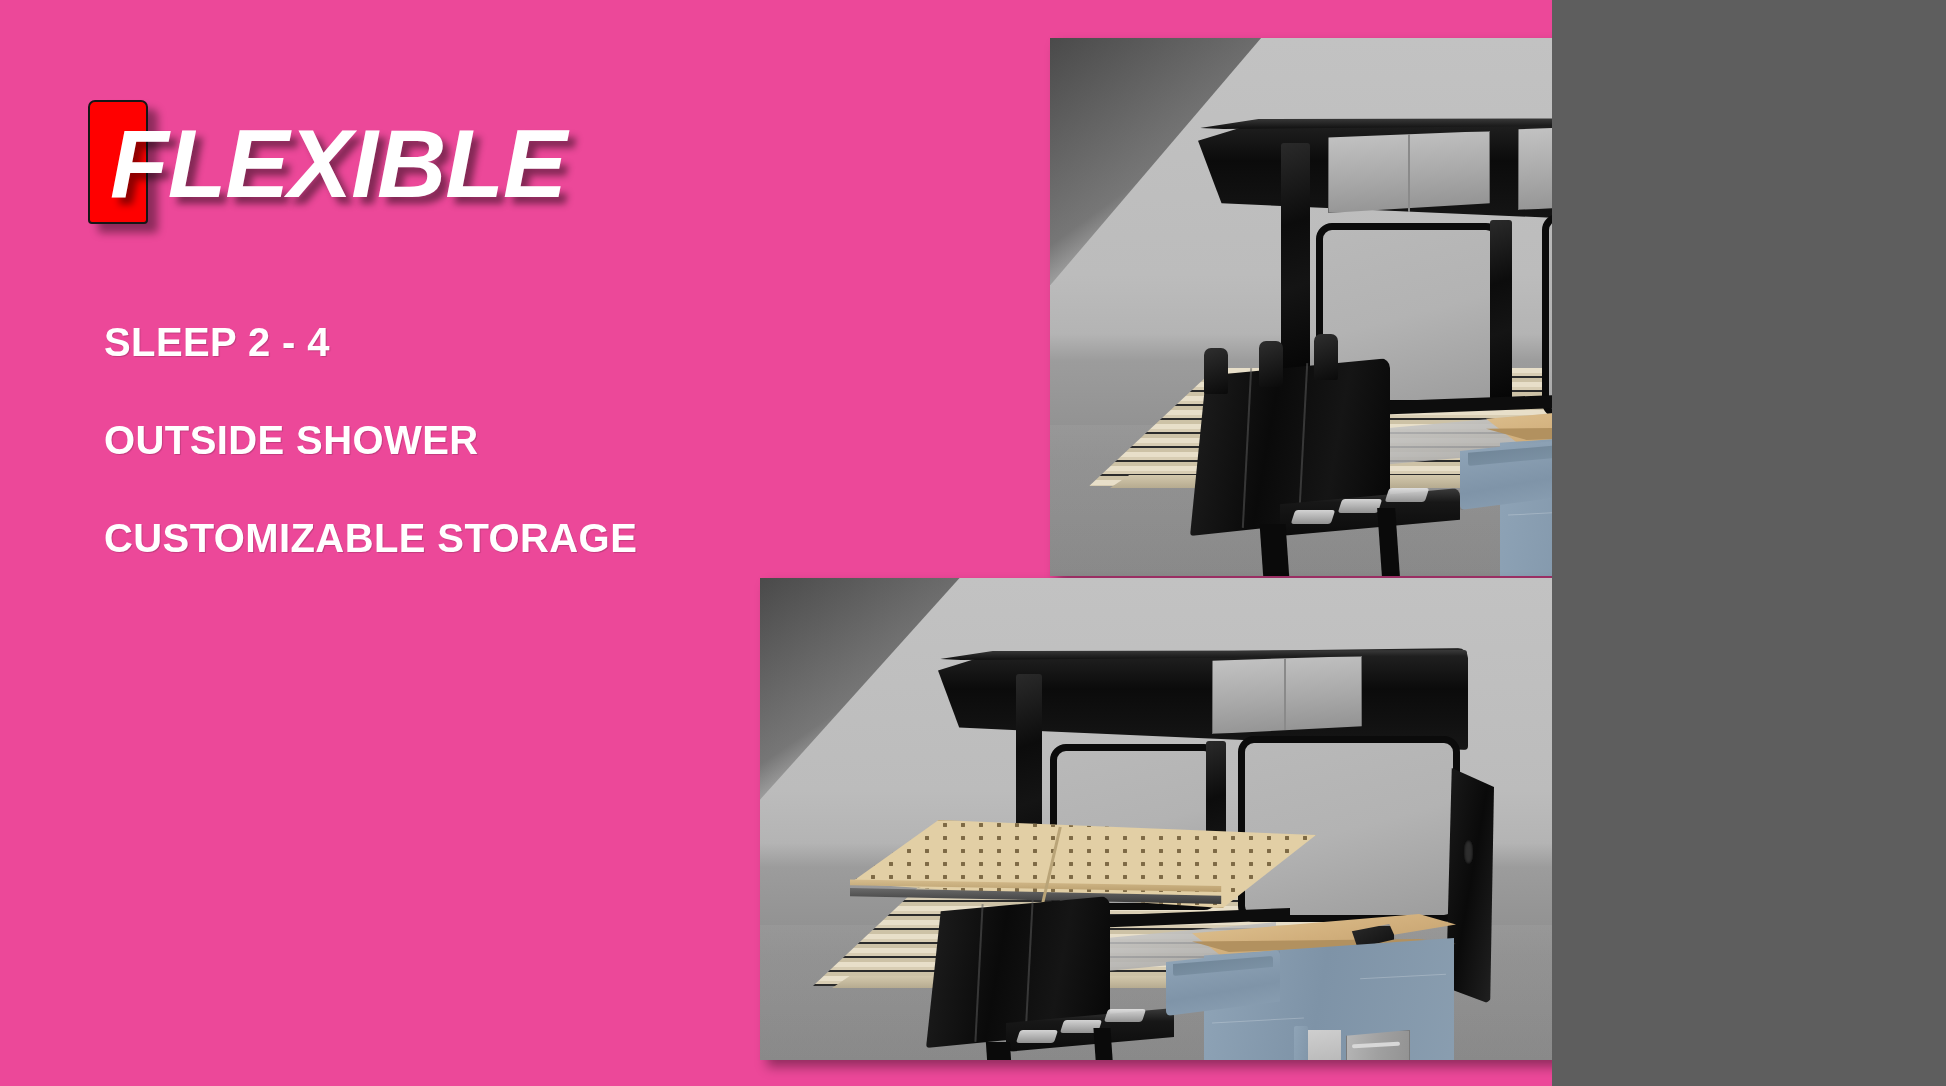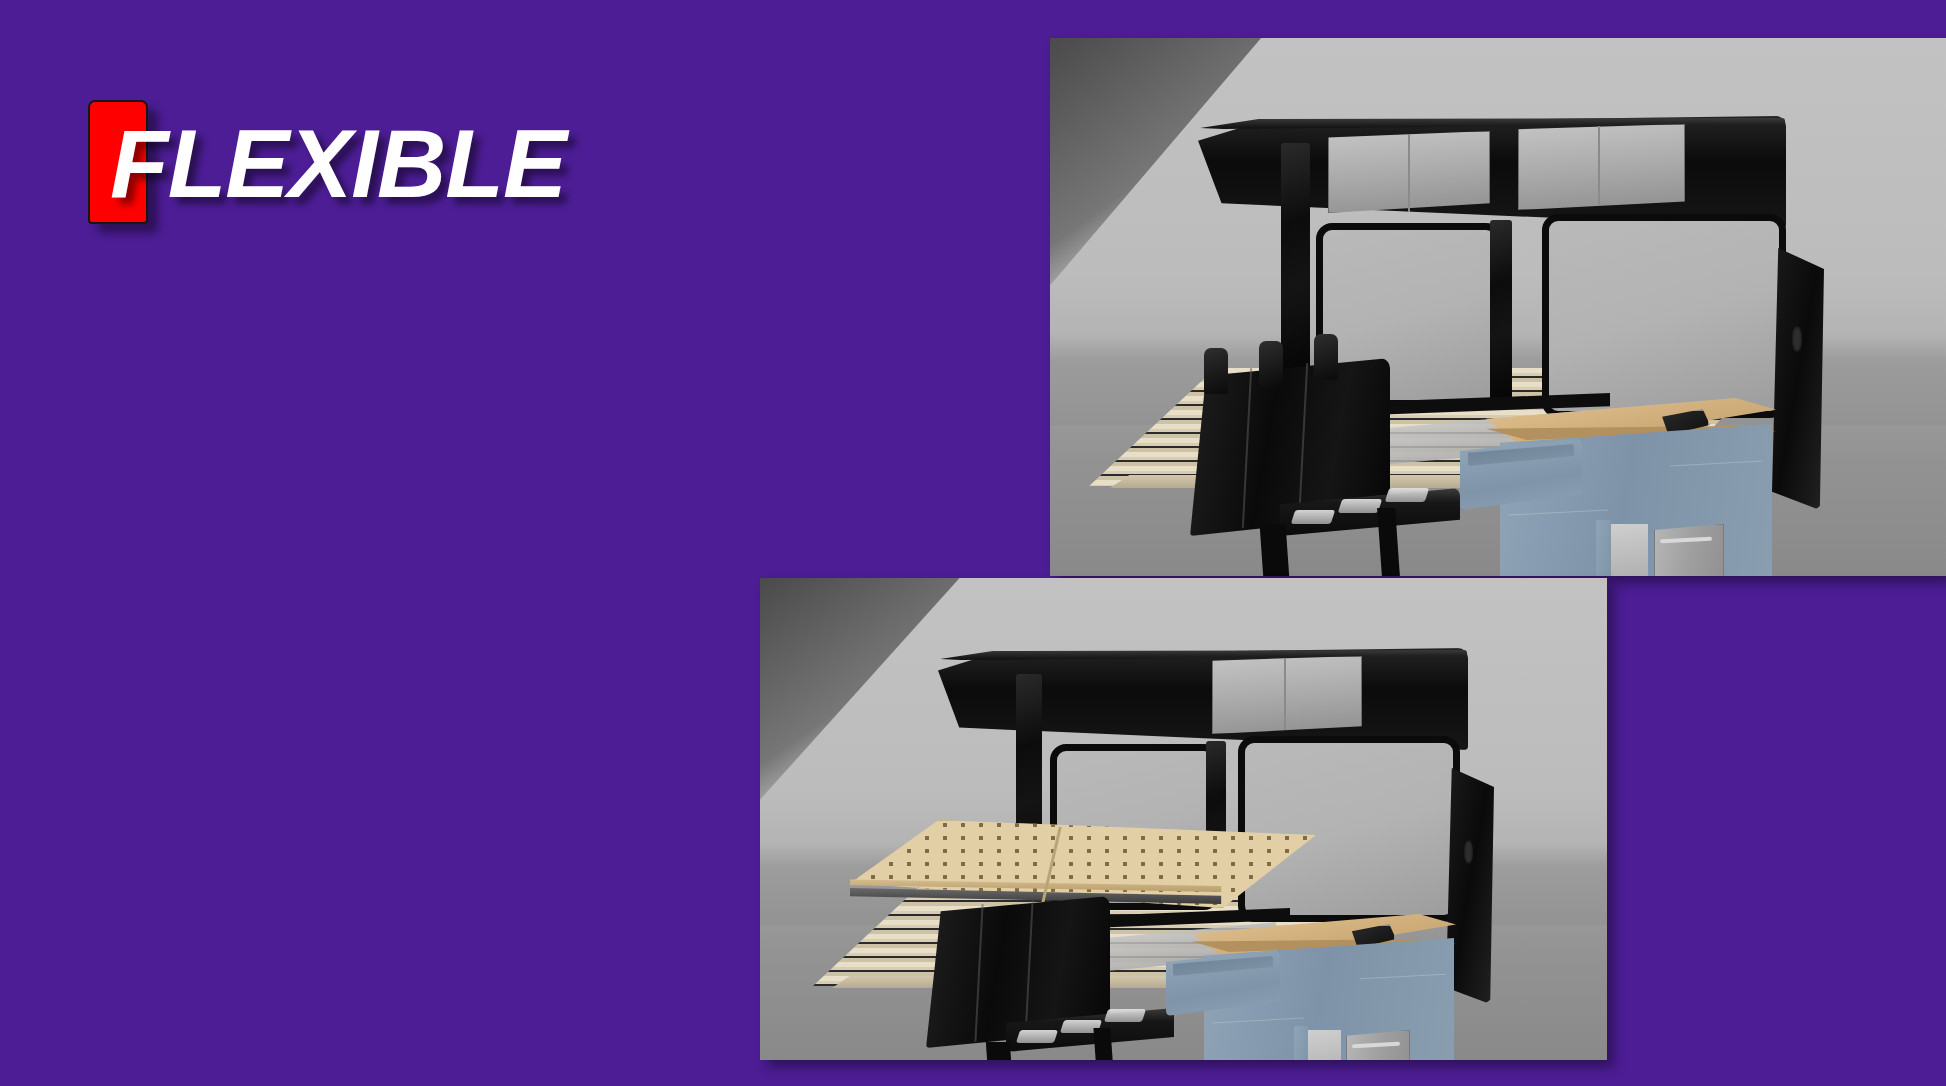--- a/index.html
+++ b/index.html
@@ -2,23 +2,23 @@
 <html><head>
 <meta charset="utf-8">
 <style>
   html, body {
     margin: 0;
     padding: 0;
     background: #5e5e5e;
   }
   #slide {
     position: relative;
-    width: 1946px;
+    width: 1552px;
     height: 1086px;
-    background: #4c1d95;
+    background: #ec4899;
     overflow: hidden;
     font-family: "Liberation Sans", sans-serif;
   }
 
   
   #title-block {
     position: absolute;
     left: 88px;
     top: 96px;
     width: 620px;
@@ -299,20 +299,25 @@
 </head>
 <body>
 
 <div id="slide">
 
   <div id="title-block">
     <div id="red-bar"></div>
     <div id="title-text">FLEXIBLE</div>
   </div>
 
+  <div id="feature-list">
+    <div class="feature-item">SLEEP 2 - 4</div>
+    <div class="feature-item">OUTSIDE SHOWER</div>
+    <div class="feature-item">CUSTOMIZABLE STORAGE</div>
+  </div>
 
   <div class="render-panel" id="render-top">
     <div class="studio-bg"></div>
     <div class="backdrop-shadow"></div>
     <div class="floor-reflection"></div>
 
     <div class="van">
 
       <div class="floor" style="left:60px;top:330px;width:660px;height:118px;
                   clip-path:polygon(16% 0%, 100% 0%, 86% 100%, 0% 100%);

